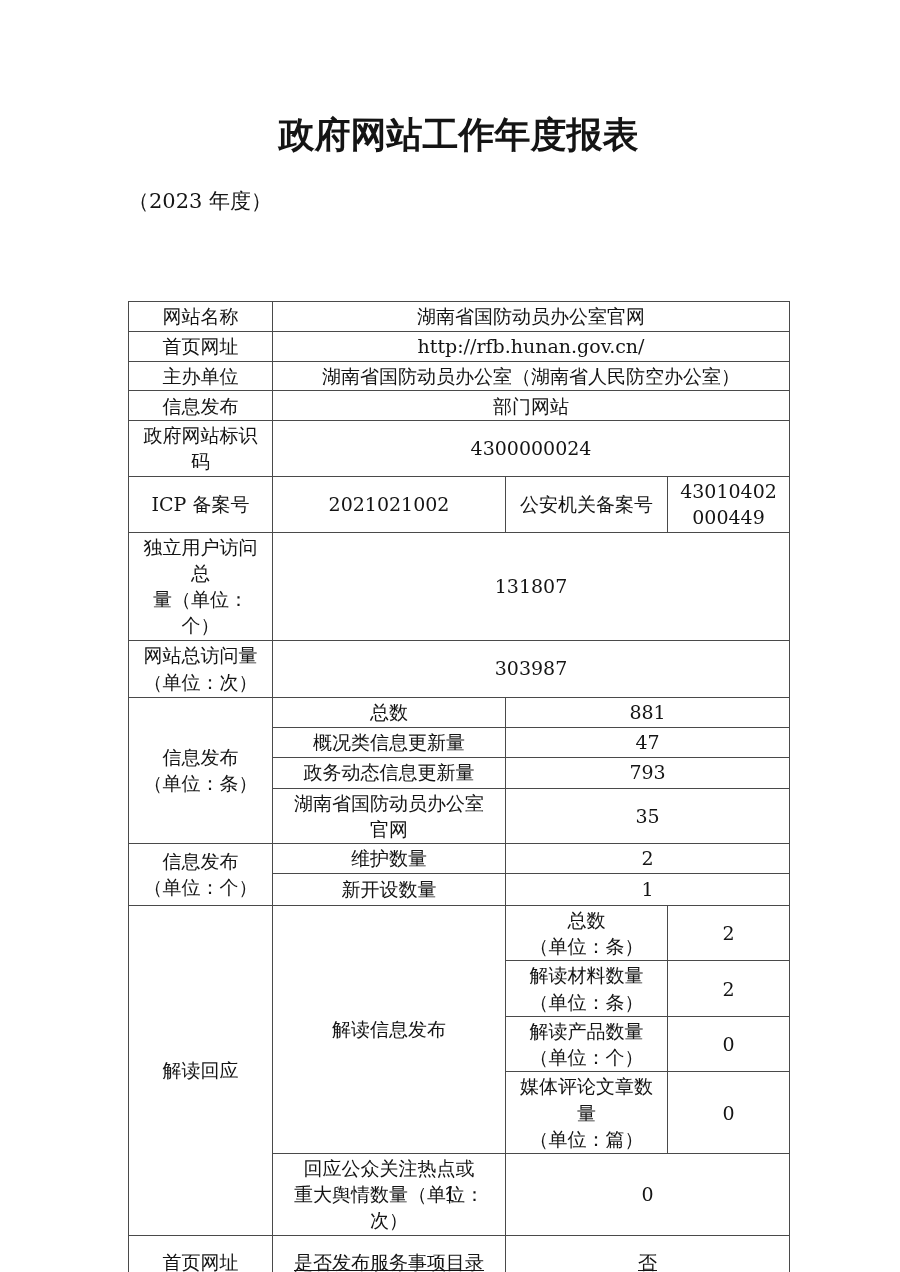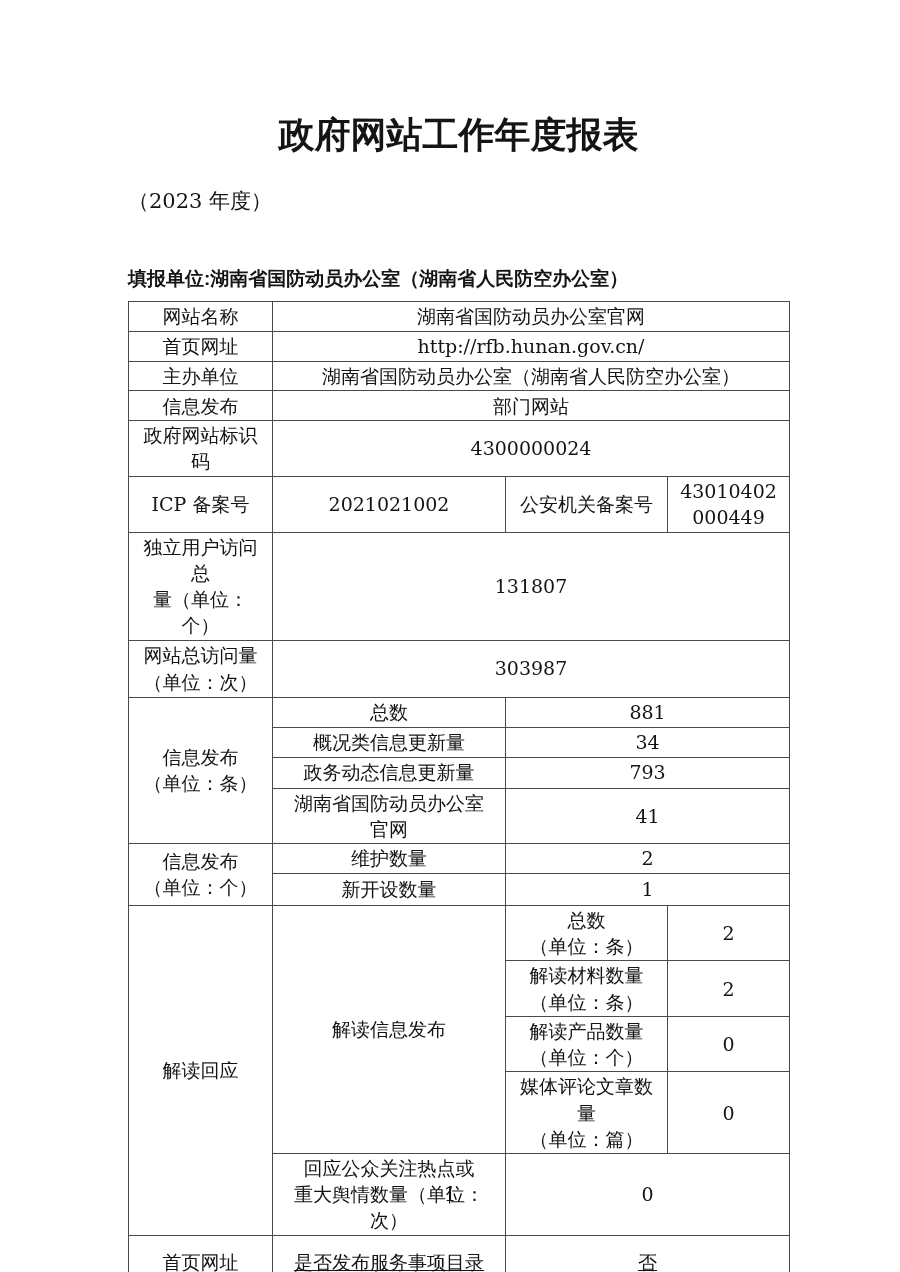--- a/index.html
+++ b/index.html
@@ -39,21 +39,20 @@
     text-align:center; font-size:20px;
   }
 </style>
 </head>
 <body>
 
 <div class="page">
 
   <div class="doc-title">政府网站工作年度报表</div>
   <div class="doc-subtitle">（2023 年度）</div>
-  <div class="reporting-unit">填报单位:湖南省国防动员办公室（湖南省人民防空办公室）</div>
 
   <table class="report">
     <colgroup>
       <col style="width:144px">
         <col style="width:233px">
         <col style="width:162px">
         <col style="width:122px">
     </colgroup>
     <tbody>
       <tr style="height:30px">
@@ -94,29 +93,29 @@
       </tr>
 
       <tr style="height:30px">
         <td rowspan="4">信息发布
 （单位：条）</td>
         <td>总数</td>
         <td colspan="2">881</td>
       </tr>
       <tr style="height:30px">
         <td>概况类信息更新量</td>
-        <td colspan="2">34</td>
+        <td colspan="2">47</td>
       </tr>
       <tr style="height:31px">
         <td>政务动态信息更新量</td>
         <td colspan="2">793</td>
       </tr>
       <tr style="height:30px">
         <td>湖南省国防动员办公室官网</td>
-        <td colspan="2">41</td>
+        <td colspan="2">35</td>
       </tr>
 
       <tr style="height:30px">
         <td rowspan="2">信息发布
 （单位：个）</td>
         <td>维护数量</td>
         <td colspan="2">2</td>
       </tr>
       <tr style="height:32px">
         <td>新开设数量</td>

